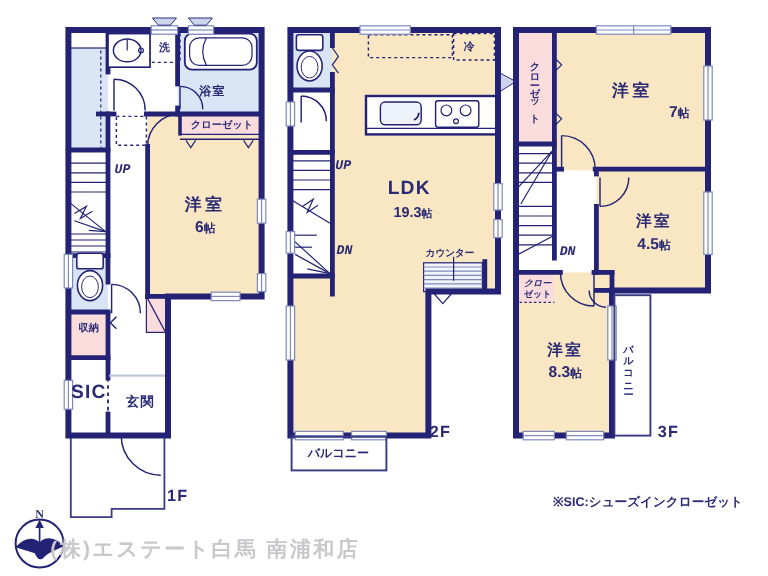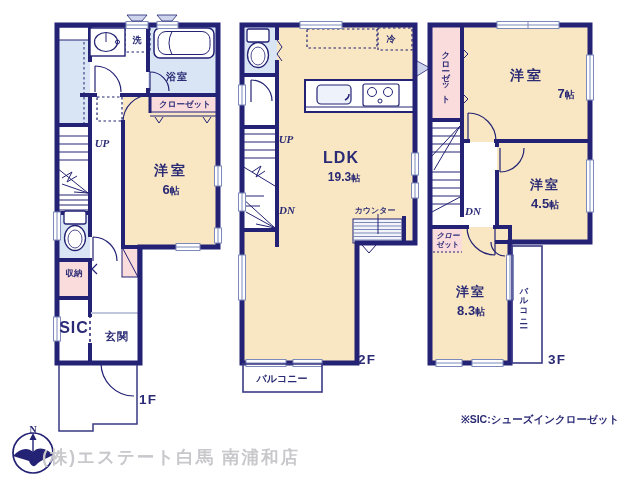--- a/index.html
+++ b/index.html
@@ -3,21 +3,21 @@
 <meta charset="utf-8">
 <style>
   html,body{margin:0;padding:0;}
   body{width:640px;height:480px;background:#ffffff;position:relative;overflow:hidden;
        font-family:"Liberation Sans", sans-serif;}
   #stage{position:absolute;inset:0;width:640px;height:480px;}
   svg{position:absolute;left:0;top:0;}
   .lbl{position:absolute;transform:translate(-50%,-50%);color:#2a2a75;white-space:nowrap;
        line-height:1;font-weight:600;}
   .lbl-v{writing-mode:vertical-rl;text-orientation:upright;letter-spacing:1px;}
-  .updn{font-family:Liberation Serif, serif;font-style:italic;font-weight:bold;letter-spacing:0;}
+  .updn{font-family:Liberation Mono, monospace;font-style:italic;font-weight:bold;letter-spacing:0;}
   .floor-tag{font-weight:600;letter-spacing:1px;}
   .unit{font-size:0.75em;}
   .company{color:#c8c8cc;font-weight:bold;letter-spacing:2px;}
   .note{color:#2a2a75;font-weight:bold;}
   .nmark{color:#2a2a75;font-weight:bold;font-family:"Liberation Serif",serif;}
 </style>
 </head>
 <body>
 
 <div id="stage">
@@ -328,21 +328,21 @@
 
 <div class="lbl" style="left:137px;top:40px;font-size:9px;">洗</div>
 <div class="lbl" style="left:177px;top:77px;font-size:10px;letter-spacing:1px;">浴室</div>
 <div class="lbl" style="left:185px;top:104px;font-size:8.5px;">クローゼット</div>
 <div class="lbl" style="left:171px;top:170px;font-size:14px;letter-spacing:3px;">洋室</div>
 <div class="lbl" style="left:171px;top:189px;font-size:13px;"><span>6</span><span class="unit">帖</span></div>
 <div class="lbl updn" style="left:102px;top:143px;font-size:11px;">UP</div>
 <div class="lbl" style="left:74px;top:273px;font-size:8.5px;">収納</div>
 <div class="lbl" style="left:74px;top:328px;font-size:16px;letter-spacing:1px;">SIC</div>
 <div class="lbl" style="left:117px;top:336px;font-size:11px;letter-spacing:1px;">玄関</div>
-<div class="lbl floor-tag" style="left:148px;top:400px;font-size:13.5px;">1F</div>
+<div class="lbl floor-tag" style="left:148px;top:413px;font-size:13.5px;">1F</div>
 
 <div class="lbl" style="left:391px;top:39px;font-size:9px;">冷</div>
 <div class="lbl" style="left:341px;top:158px;font-size:16px;letter-spacing:1px;">LDK</div>
 <div class="lbl" style="left:344px;top:177px;font-size:12px;"><span>19.3</span><span class="unit">帖</span></div>
 <div class="lbl updn" style="left:286px;top:139px;font-size:11px;">UP</div>
 <div class="lbl updn" style="left:287px;top:210px;font-size:11px;">DN</div>
 <div class="lbl" style="left:375px;top:211px;font-size:8px;">カウンター</div>
 <div class="lbl" style="left:282px;top:379px;font-size:10px;">バルコニー</div>
 <div class="lbl floor-tag" style="left:367px;top:360px;font-size:13.5px;">2F</div>
 

